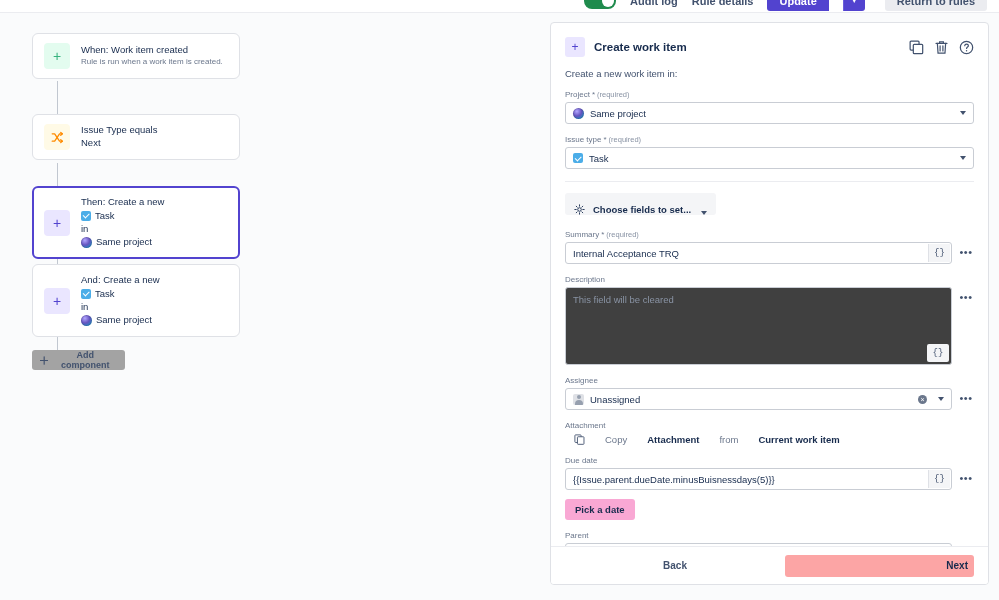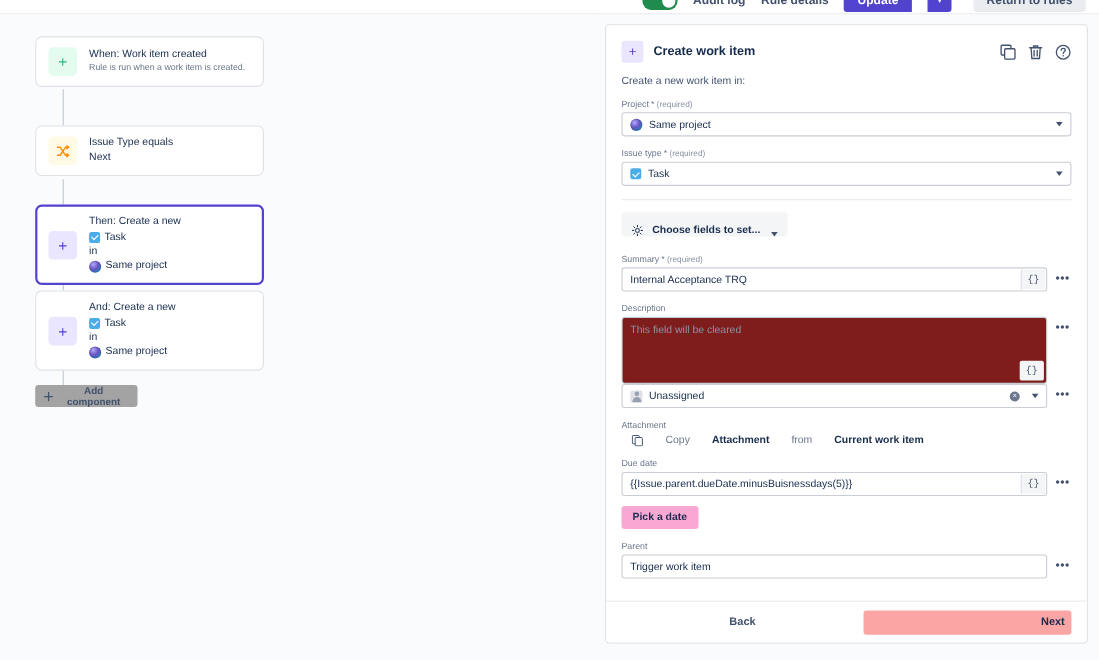--- a/index.html
+++ b/index.html
@@ -174,22 +174,22 @@
   .divider { height: 1px; background: #ebecf0; margin: 12px 0 0 0; }
 
   .choose-fields {
     margin-top: 11px; height: 22px; background: #f4f5f7; border: none;
     border-radius: 3px; display: inline-flex; align-items: flex-end; gap: 8px;
     padding: 0 9px; font-size: 9.5px; font-weight: 600; color: #172b4d;
   }
 
   .ta-wrap { position: relative; flex: 1; }
   .ftextarea {
-    border: 1px solid #c9cdd4; border-radius: 3px; background: #7f1d1d;
-    height: 61px; padding: 6px 7px; font-size: 9.5px; color: #8993a4;
+    border: 1px solid #c9cdd4; border-radius: 3px; background: #404040;
+    height: 78px; padding: 6px 7px; font-size: 9.5px; color: #8993a4;
     position: relative;
   }
   .ta-smart {
     position: absolute; right: 2px; bottom: 2px; width: 22px; height: 18px;
     background: #f4f5f7; display: flex; align-items: center; justify-content: center;
     font-size: 9px; color: #42526e; font-family: "Liberation Mono", monospace;
     border-radius: 2px;
   }
 
   .copy-row {
@@ -404,20 +404,23 @@
       <div class="ta-wrap">
         <div class="ftextarea">
           <span>This field will be cleared</span>
           <span class="ta-smart">{}</span>
         </div>
       </div>
       <div class="more-dots">•••</div>
     </div>
 
     
+    <div class="flabel">
+      <span>Assignee</span>
+    </div>
     <div class="frow">
       <div class="fctl">
         <span class="avatar-sq"></span>
         <span>Unassigned</span>
         <span class="clear-x" style="margin-left:auto;">×</span>
         <span class="caret" style="margin-left:5px;"></span>
       </div>
       <div class="more-dots">•••</div>
     </div>
 

